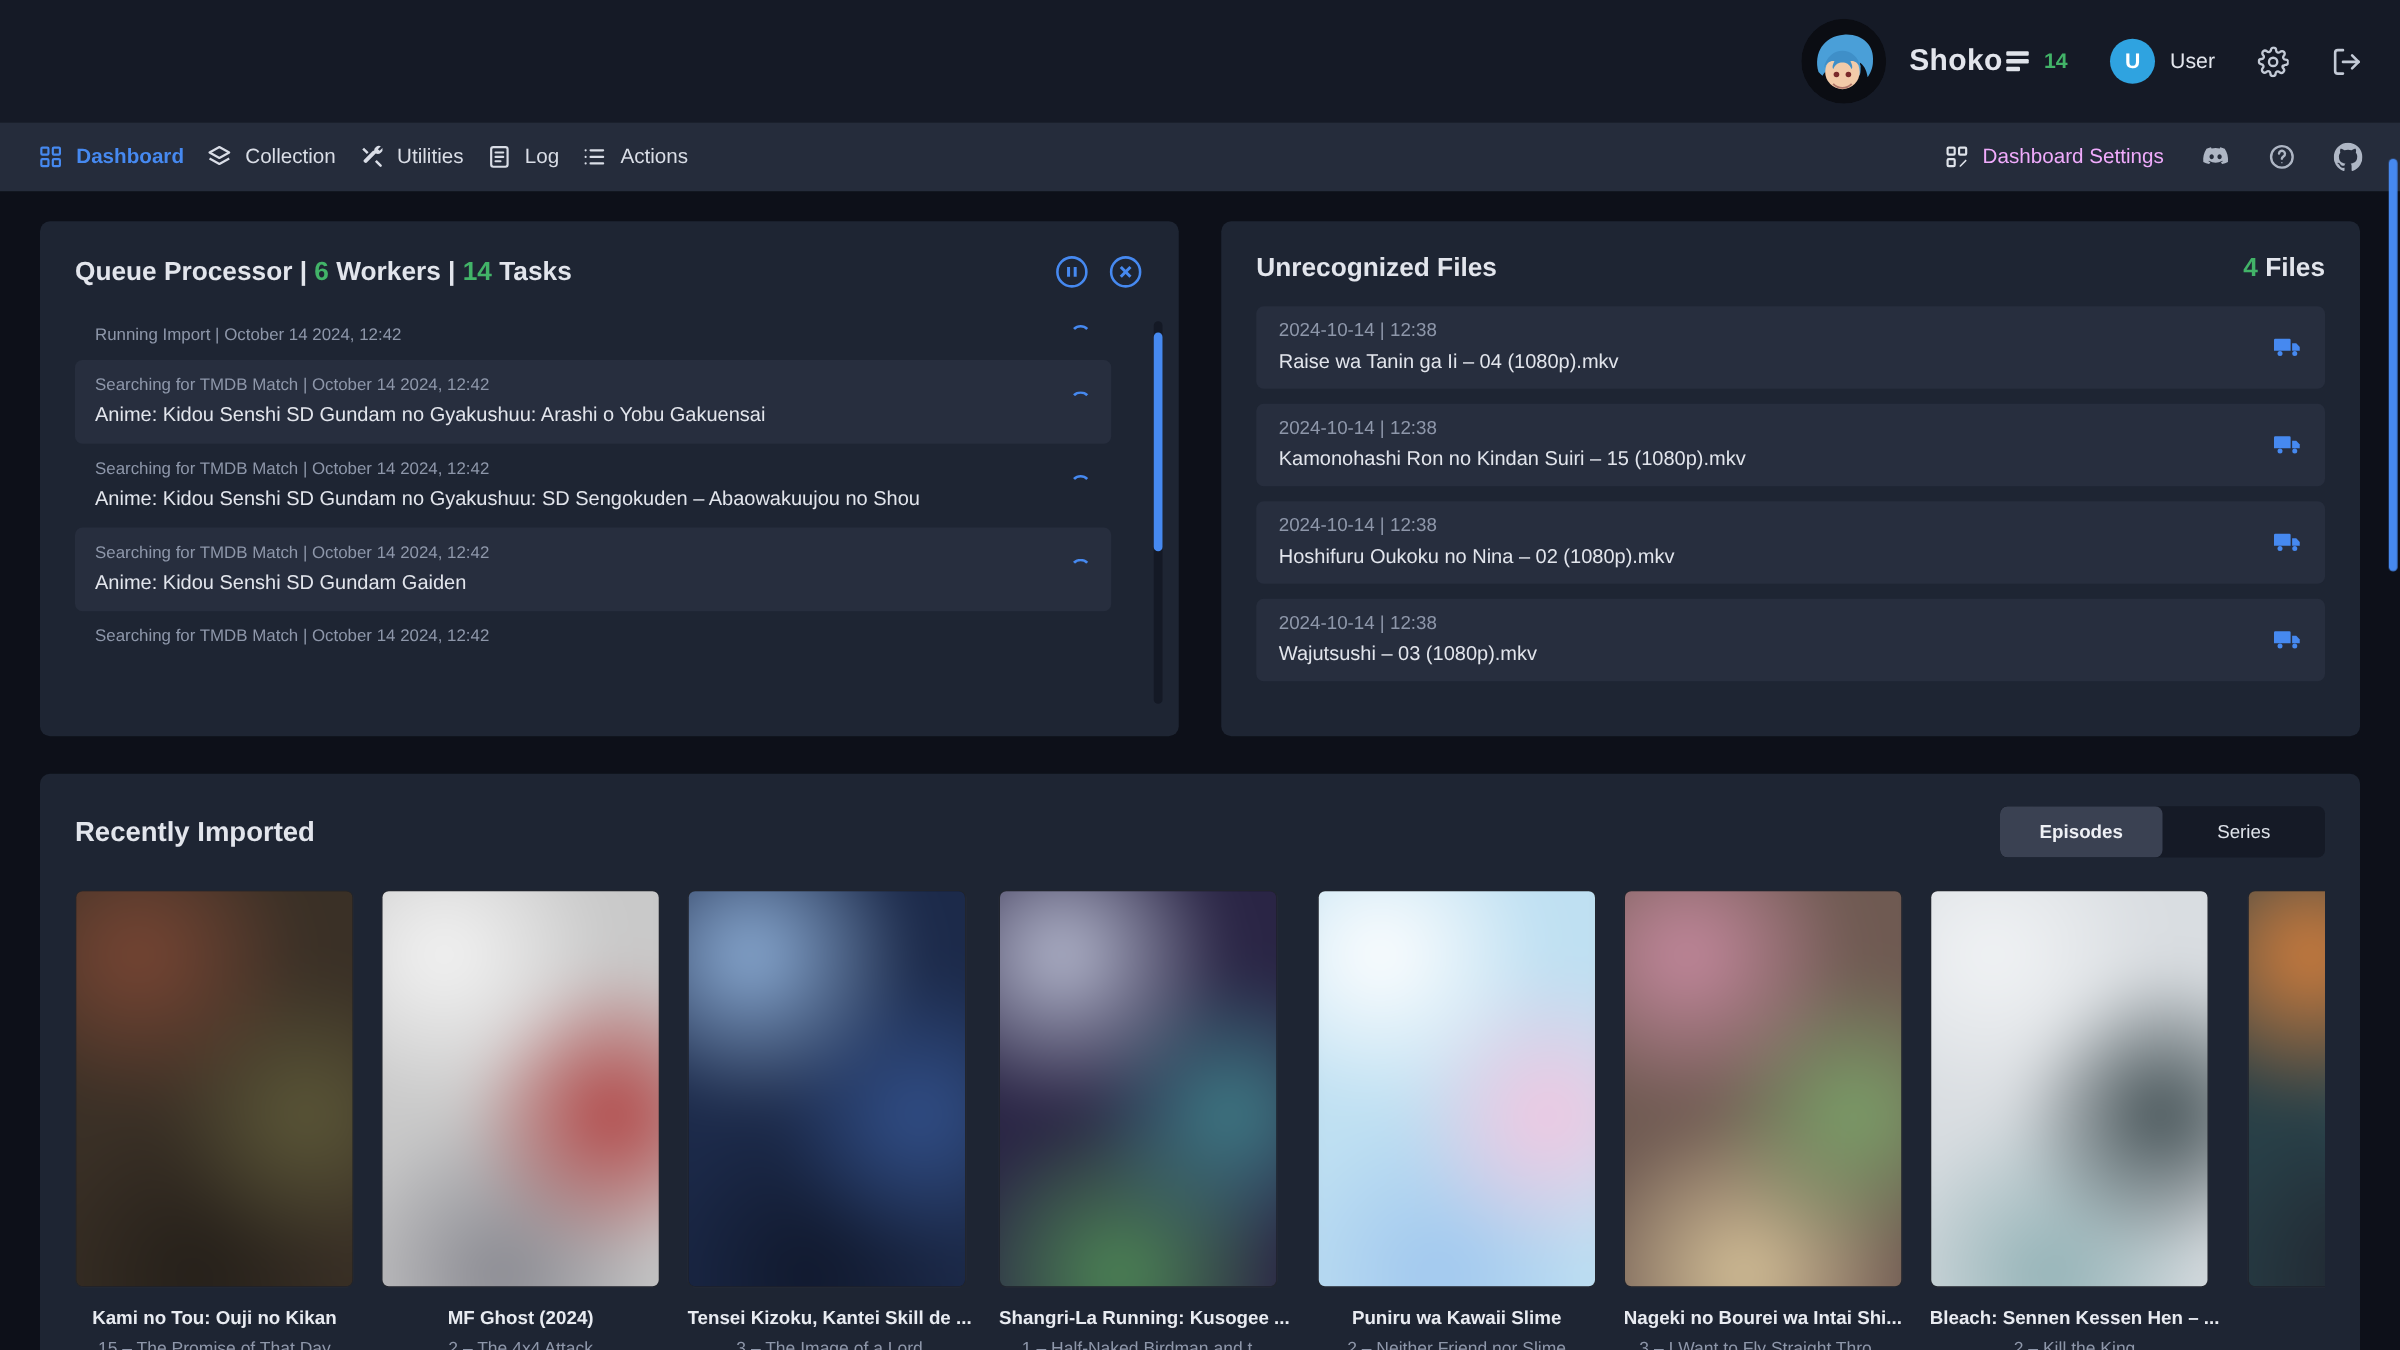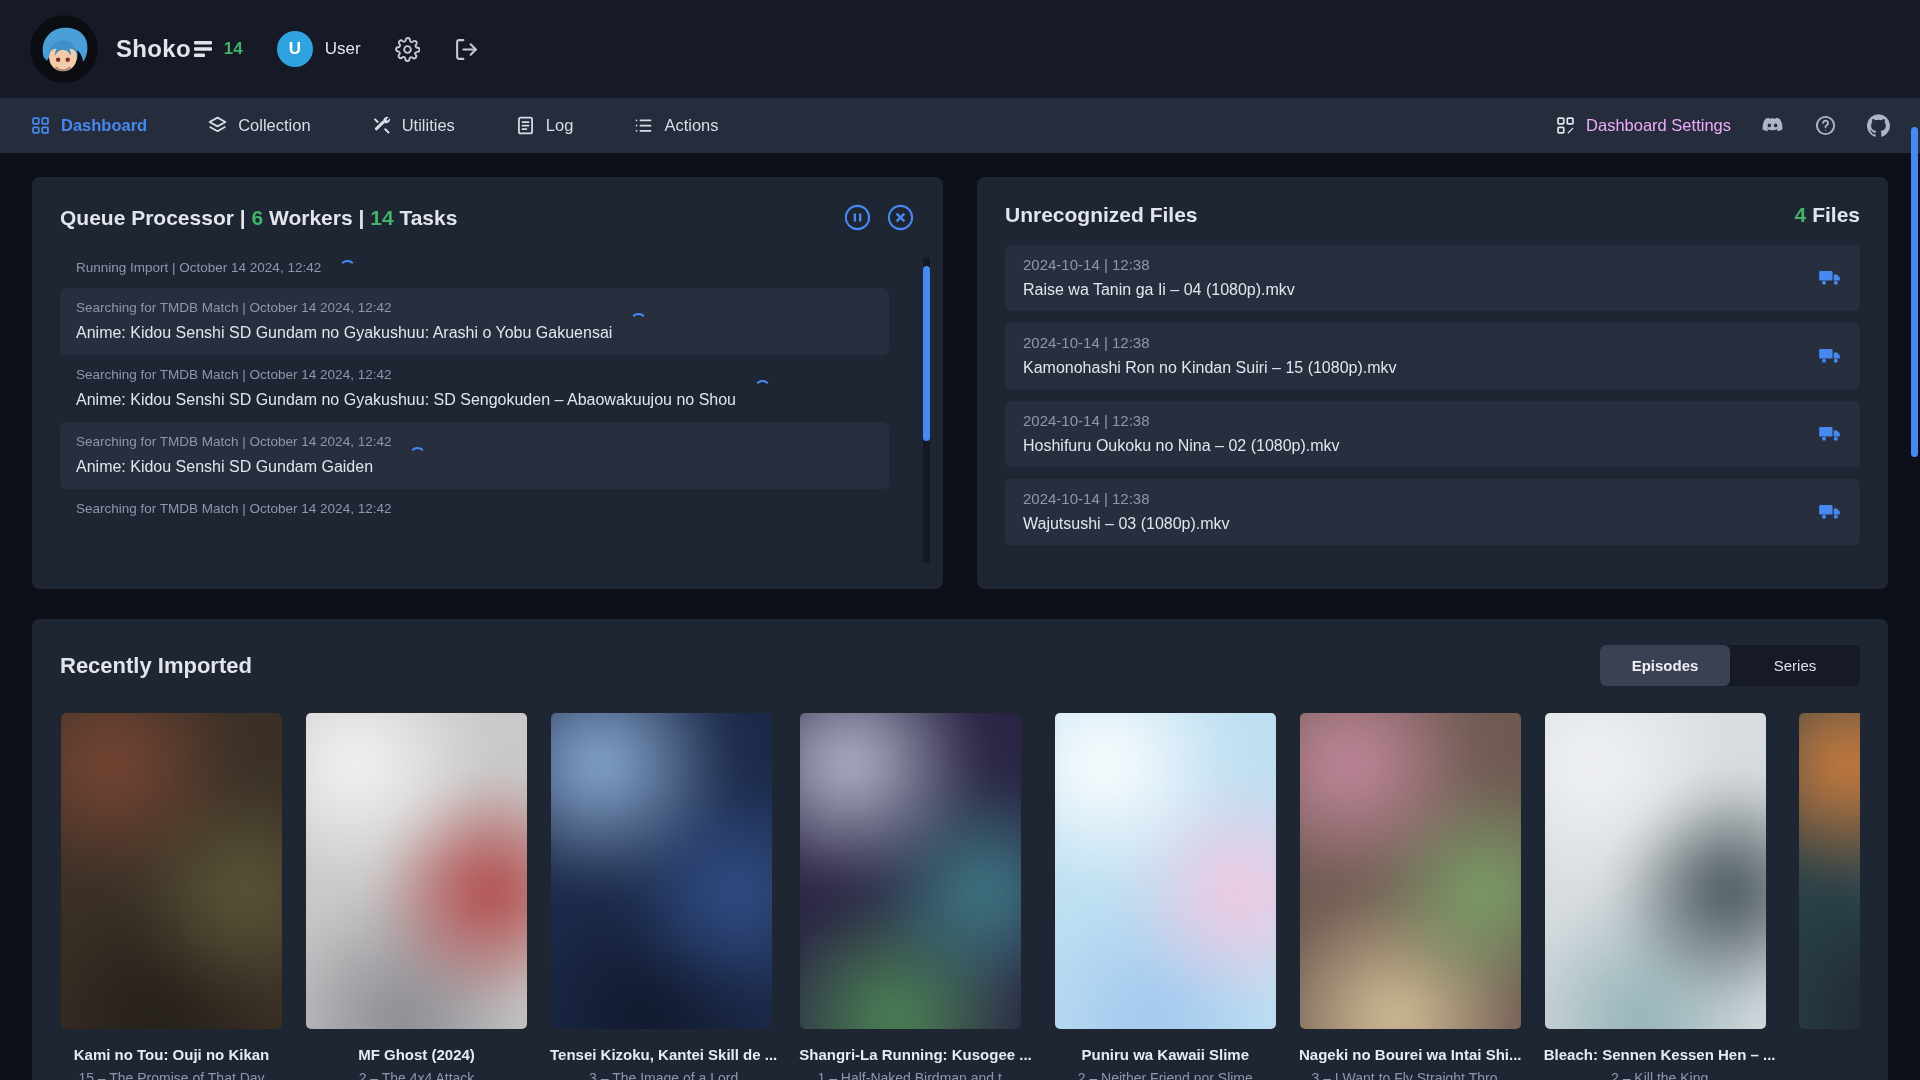--- a/index.html
+++ b/index.html
@@ -20,21 +20,21 @@
   body{
     background:var(--bg-page);
     color:var(--text);
     font-family:"Liberation Sans", sans-serif;
   }
   svg{display:block;}
 
   
   .header{
     height:98px;background:var(--bg-header);
-    display:flex;align-items:center;justify-content:flex-start;
+    display:flex;align-items:center;justify-content:flex-end;
     padding:0 30px;
   }
   .header-left{display:flex;align-items:center;gap:18px;}
   .logo{width:68px;height:68px;border-radius:50%;overflow:hidden;flex:none;}
   .app-name{font-size:24px;font-weight:600;letter-spacing:.3px;}
   .header-right{display:flex;align-items:center;gap:34px;}
   .queue-badge{display:flex;align-items:center;gap:9px;cursor:pointer;}
   .queue-badge .icon{width:24px;height:24px;color:#dfe3ea;}
   .queue-badge .count{color:var(--accent-green);font-size:17px;font-weight:700;}
   .user-chip{display:flex;align-items:center;gap:12px;cursor:pointer;}
@@ -43,21 +43,21 @@
     color:#fff;font-size:17px;font-weight:700;}
   .user-name{font-size:17px;color:var(--text);}
   .hdr-icon{width:25px;height:25px;color:#c3cad6;cursor:pointer;}
 
   
   .navbar{
     height:55px;background:var(--bg-nav);
     display:flex;align-items:center;justify-content:space-between;
     padding:0 30px;
   }
-  .nav-left{display:flex;align-items:flex-end;gap:60px;}
+  .nav-left{display:flex;align-items:flex-end;gap:18px;}
   .nav-item{display:flex;align-items:center;gap:10px;font-size:16.5px;color:#d9dde6;cursor:pointer;}
   .nav-item .icon{width:21px;height:21px;}
   .nav-item.active{color:var(--accent-blue);font-weight:600;}
   .nav-right{display:flex;align-items:center;gap:30px;}
   .nav-right .icon{width:23px;height:23px;color:#aeb6c4;cursor:pointer;}
   .nav-settings{display:flex;align-items:center;gap:10px;font-size:16.5px;color:#f0abfc;cursor:pointer;justify-content:center;}
   .nav-settings .icon{width:21px;height:21px;color:#dfe3ea;}
 
   
   .main{padding:24px 32px 0 32px;}
@@ -66,21 +66,21 @@
   .panel.half{flex:1;height:412px;overflow:hidden;}
   .panel-head{display:flex;align-items:center;justify-content:space-between;gap:44px;}
   .panel-title{font-size:21px;font-weight:600;}
   .green{color:var(--accent-green);}
   .panel-actions{display:flex;align-items:center;gap:14px;}
   .icon-btn{width:29px;height:29px;color:var(--accent-blue);background:none;border:none;cursor:pointer;padding:0;}
   .icon-btn svg{width:100%;height:100%;}
 
   
   .queue-list{margin-top:16px;margin-right:26px;}
-  .q-item{display:flex;align-items:center;
+  .q-item{display:flex;align-items:center;justify-content:space-between;
     padding:10px 16px;border-radius:6px;}
   .q-item:nth-child(even){background:var(--bg-row);}
   .q-status{font-size:13.5px;color:var(--muted);line-height:20px;}
   .q-detail{font-size:16px;color:var(--text);line-height:24px;margin-top:3px;}
   .q-detail:empty{display:none;}
   .spinner{width:17px;height:17px;flex:none;border-radius:50%;
     border:2.5px solid transparent;border-top-color:var(--accent-blue);
     animation:spin 1.1s linear infinite;margin-left:18px;}
   @keyframes spin{to{transform:rotate(360deg);}}
   .panel-scrollbar{position:absolute;right:13px;top:80px;bottom:26px;width:7px;

